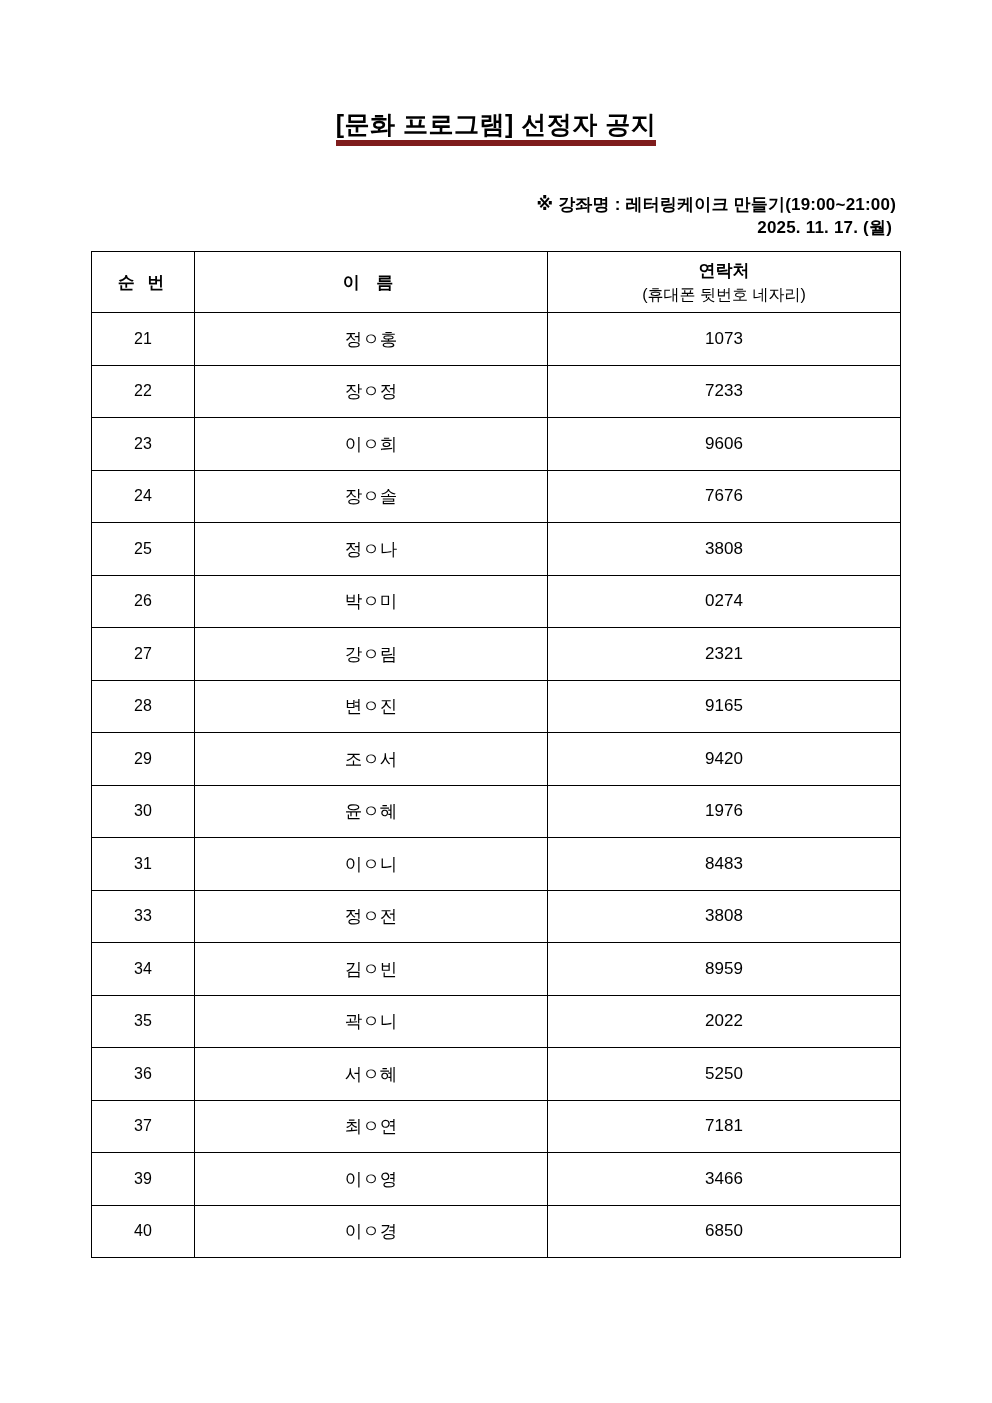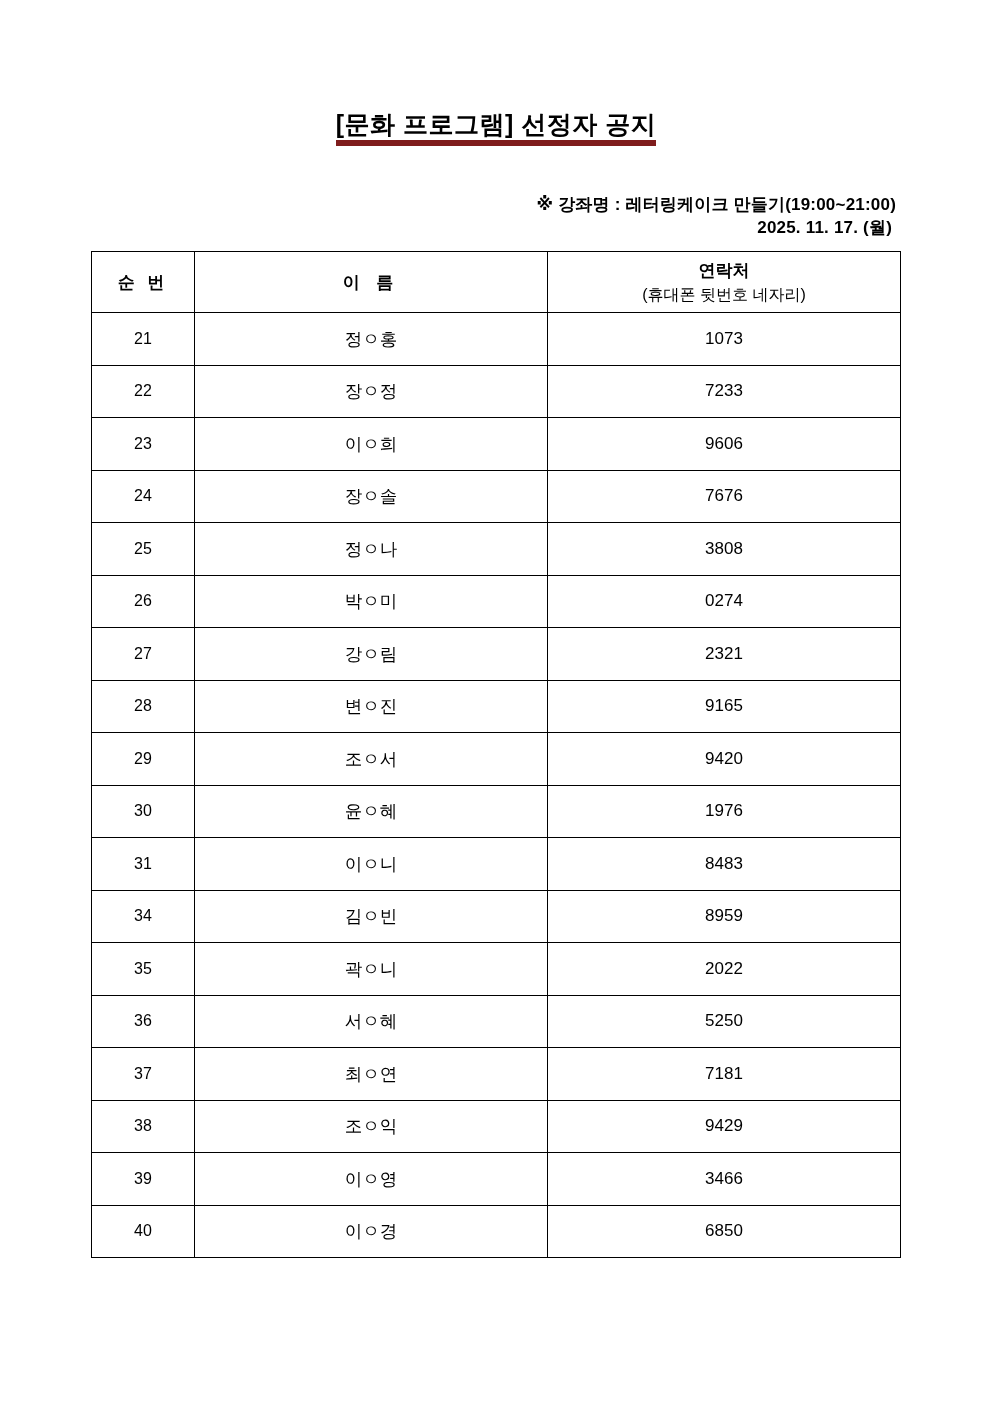--- a/index.html
+++ b/index.html
@@ -166,45 +166,45 @@
           <td class="c-no">30</td>
           <td class="c-name">윤ㅇ혜</td>
           <td class="c-phone">1976</td>
         </tr>
         <tr>
           <td class="c-no">31</td>
           <td class="c-name">이ㅇ니</td>
           <td class="c-phone">8483</td>
         </tr>
         <tr>
+          <td class="c-no">33</td>
+          <td class="c-name">정ㅇ전</td>
+          <td class="c-phone">3808</td>
+        </tr>
+        <tr>
           <td class="c-no">34</td>
           <td class="c-name">김ㅇ빈</td>
           <td class="c-phone">8959</td>
         </tr>
         <tr>
           <td class="c-no">35</td>
           <td class="c-name">곽ㅇ니</td>
           <td class="c-phone">2022</td>
         </tr>
         <tr>
           <td class="c-no">36</td>
           <td class="c-name">서ㅇ혜</td>
           <td class="c-phone">5250</td>
         </tr>
         <tr>
           <td class="c-no">37</td>
           <td class="c-name">최ㅇ연</td>
           <td class="c-phone">7181</td>
         </tr>
         <tr>
-          <td class="c-no">38</td>
-          <td class="c-name">조ㅇ익</td>
-          <td class="c-phone">9429</td>
-        </tr>
-        <tr>
           <td class="c-no">39</td>
           <td class="c-name">이ㅇ영</td>
           <td class="c-phone">3466</td>
         </tr>
         <tr>
           <td class="c-no">40</td>
           <td class="c-name">이ㅇ경</td>
           <td class="c-phone">6850</td>
         </tr>
       </tbody>

